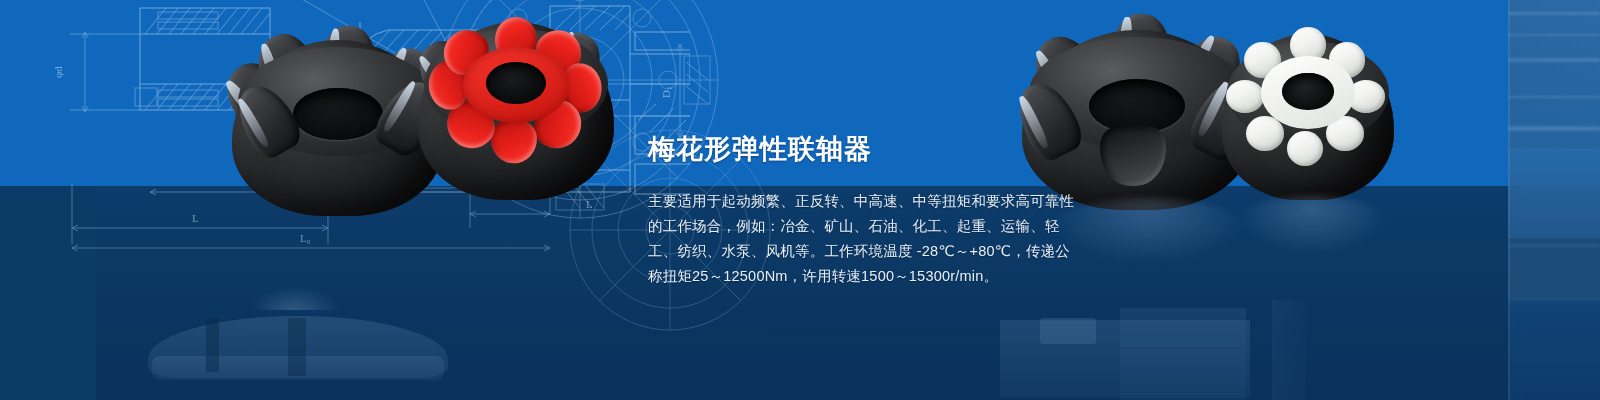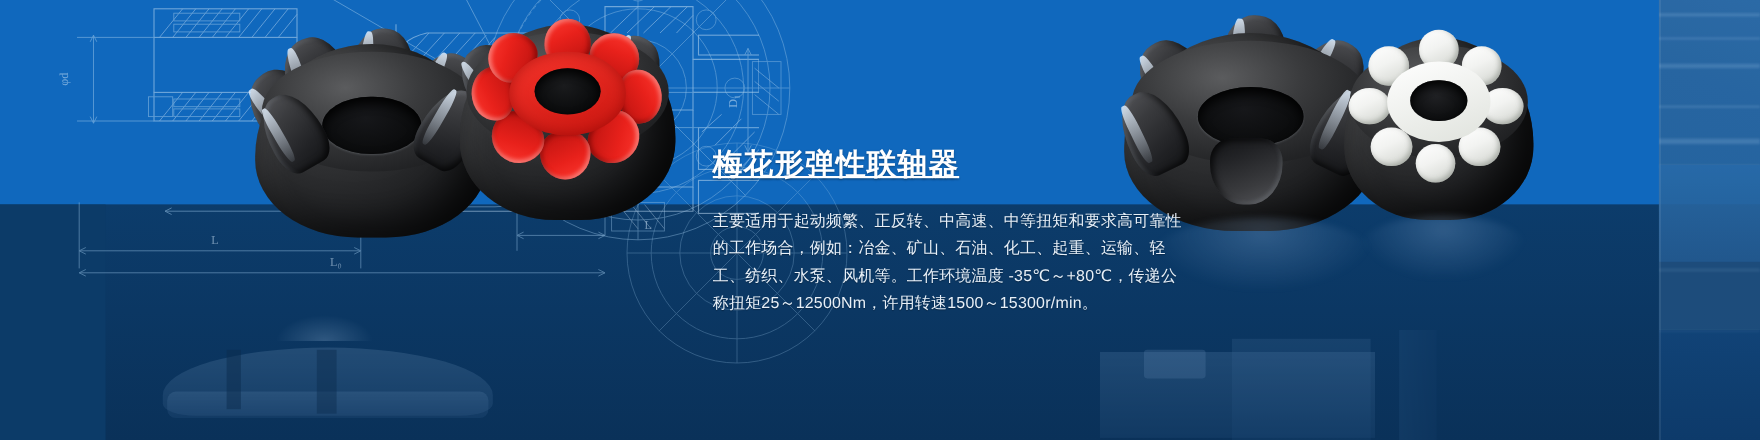--- a/index.html
+++ b/index.html
@@ -194,21 +194,20 @@
     background:radial-gradient(ellipse at 50% 100%,rgba(158,190,222,.5),rgba(158,190,222,0) 70%);
     opacity:.5;
   }
 
   
   .copy{position:absolute;left:648px;top:136px;width:430px;}
   .headline{
     font-size:27px;font-weight:700;color:#ffffff;letter-spacing:1px;
     line-height:1;margin:0;
     text-shadow:0 1px 2px rgba(0,0,0,.35);
-    text-decoration:underline;
   }
   .body{
     margin:26px 0 0 0;
     font-size:14.5px;line-height:25px;color:#e8f0f8;
     letter-spacing:.2px;
     text-shadow:0 1px 1px rgba(0,0,0,.3);
   }
   .body p{margin:0;}
 </style>
 </head>
@@ -455,17 +454,17 @@
     <div class="mr-c"></div>
     <div class="mr-d"></div>
     <div class="mr-streak" style="left:0;top:244px;width:92px;height:3px;opacity:.5;"></div>
     <div class="mr-streak" style="left:0;top:300px;width:92px;height:2px;opacity:.35;"></div>
   </div>
   <div class="notch" style="left:1508px;top:0;width:2px;height:400px;background:rgba(255,255,255,.08);"></div>
 
   <div class="copy">
     <h1 class="headline">梅花形弹性联轴器</h1>
     <div class="body">
-      <p>主要适用于起动频繁、正反转、中高速、中等扭矩和要求高可靠性的工作场合，例如：冶金、矿山、石油、化工、起重、运输、轻工、纺织、水泵、风机等。工作环境温度 -35℃～+80℃，传递公称扭矩25～12500Nm，许用转速1500～15300r/min。</p>
+      <p>主要适用于起动频繁、正反转、中高速、中等扭矩和要求高可靠性的工作场合，例如：冶金、矿山、石油、化工、起重、运输、轻工、纺织、水泵、风机等。工作环境温度 -28℃～+80℃，传递公称扭矩25～12500Nm，许用转速1500～15300r/min。</p>
     </div>
   </div>
 
 </div>
 
 </body></html>

